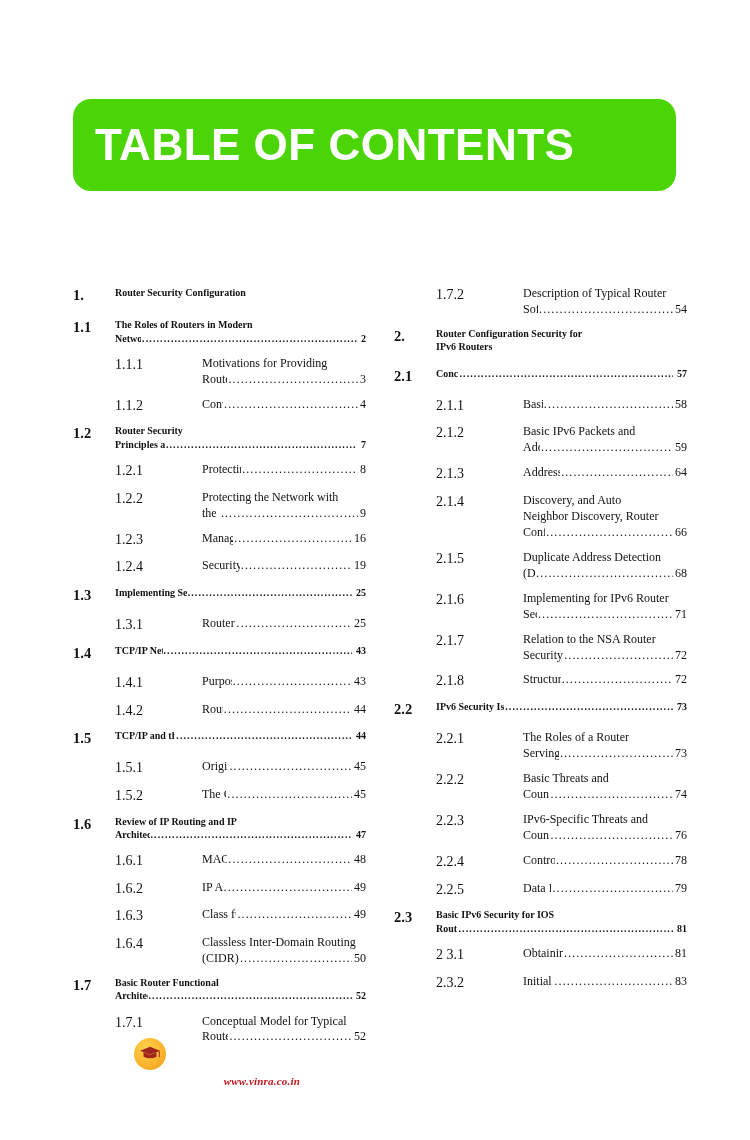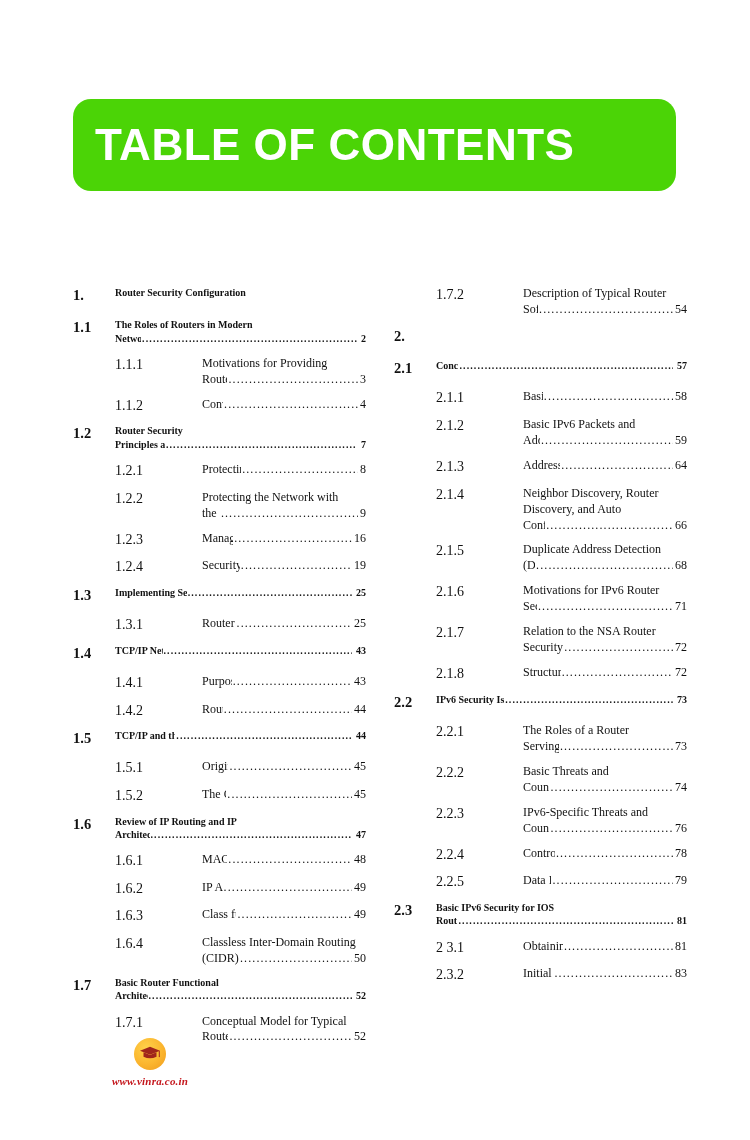--- a/index.html
+++ b/index.html
@@ -132,21 +132,21 @@
     white-space: nowrap;
     overflow: hidden;
   }
 
   
   .footer {
     position: absolute;
     left: 0;
     top: 1038px;
     width: 300px;
-    text-align: center;
+    text-align: right;
   }
   .logo-badge {
     width: 32px;
     height: 32px;
     border-radius: 50%;
     background: radial-gradient(circle at 38% 32%, #ffd24a 0%, #fbb52e 55%, #ef9b1c 100%);
     margin: 0 auto;
     position: relative;
   }
   .logo-cap {
@@ -430,20 +430,24 @@
             <div class="wrapline">Description of Typical Router</div>
             <div class="tail">
               <span class="tail-text">Software</span>
               <span class="leader"></span>
               <span class="pg">54</span>
             </div>
           </div>
         </div>
         <div class="entry lvl1">
           <div class="num">2.</div>
+          <div class="body">
+            <div class="wrapline">Router Configuration Security for</div>
+            <div class="wrapline">IPv6 Routers</div>
+          </div>
         </div>
         <div class="entry lvl2">
           <div class="num">2.1</div>
           <div class="body">
             <div class="tail">
               <span class="tail-text">Concept</span>
               <span class="leader"></span>
               <span class="pg">57</span>
             </div>
           </div>
@@ -475,22 +479,22 @@
             <div class="tail">
               <span class="tail-text">Address Types and Scopes</span>
               <span class="leader"></span>
               <span class="pg">64</span>
             </div>
           </div>
         </div>
         <div class="entry lvl3">
           <div class="num">2.1.4</div>
           <div class="body">
+            <div class="wrapline">Discovery, and Auto</div>
             <div class="wrapline">Neighbor Discovery, Router</div>
-            <div class="wrapline">Discovery, and Auto</div>
             <div class="tail">
               <span class="tail-text">Configuration</span>
               <span class="leader"></span>
               <span class="pg">66</span>
             </div>
           </div>
         </div>
         <div class="entry lvl3">
           <div class="num">2.1.5</div>
           <div class="body">
@@ -498,21 +502,21 @@
             <div class="tail">
               <span class="tail-text">(DAD)</span>
               <span class="leader"></span>
               <span class="pg">68</span>
             </div>
           </div>
         </div>
         <div class="entry lvl3">
           <div class="num">2.1.6</div>
           <div class="body">
-            <div class="wrapline">Motivations for IPv6 Router</div>
+            <div class="wrapline">Implementing for IPv6 Router</div>
             <div class="tail">
               <span class="tail-text">Security</span>
               <span class="leader"></span>
               <span class="pg">71</span>
             </div>
           </div>
         </div>
         <div class="entry lvl3">
           <div class="num">2.1.7</div>
           <div class="body">

